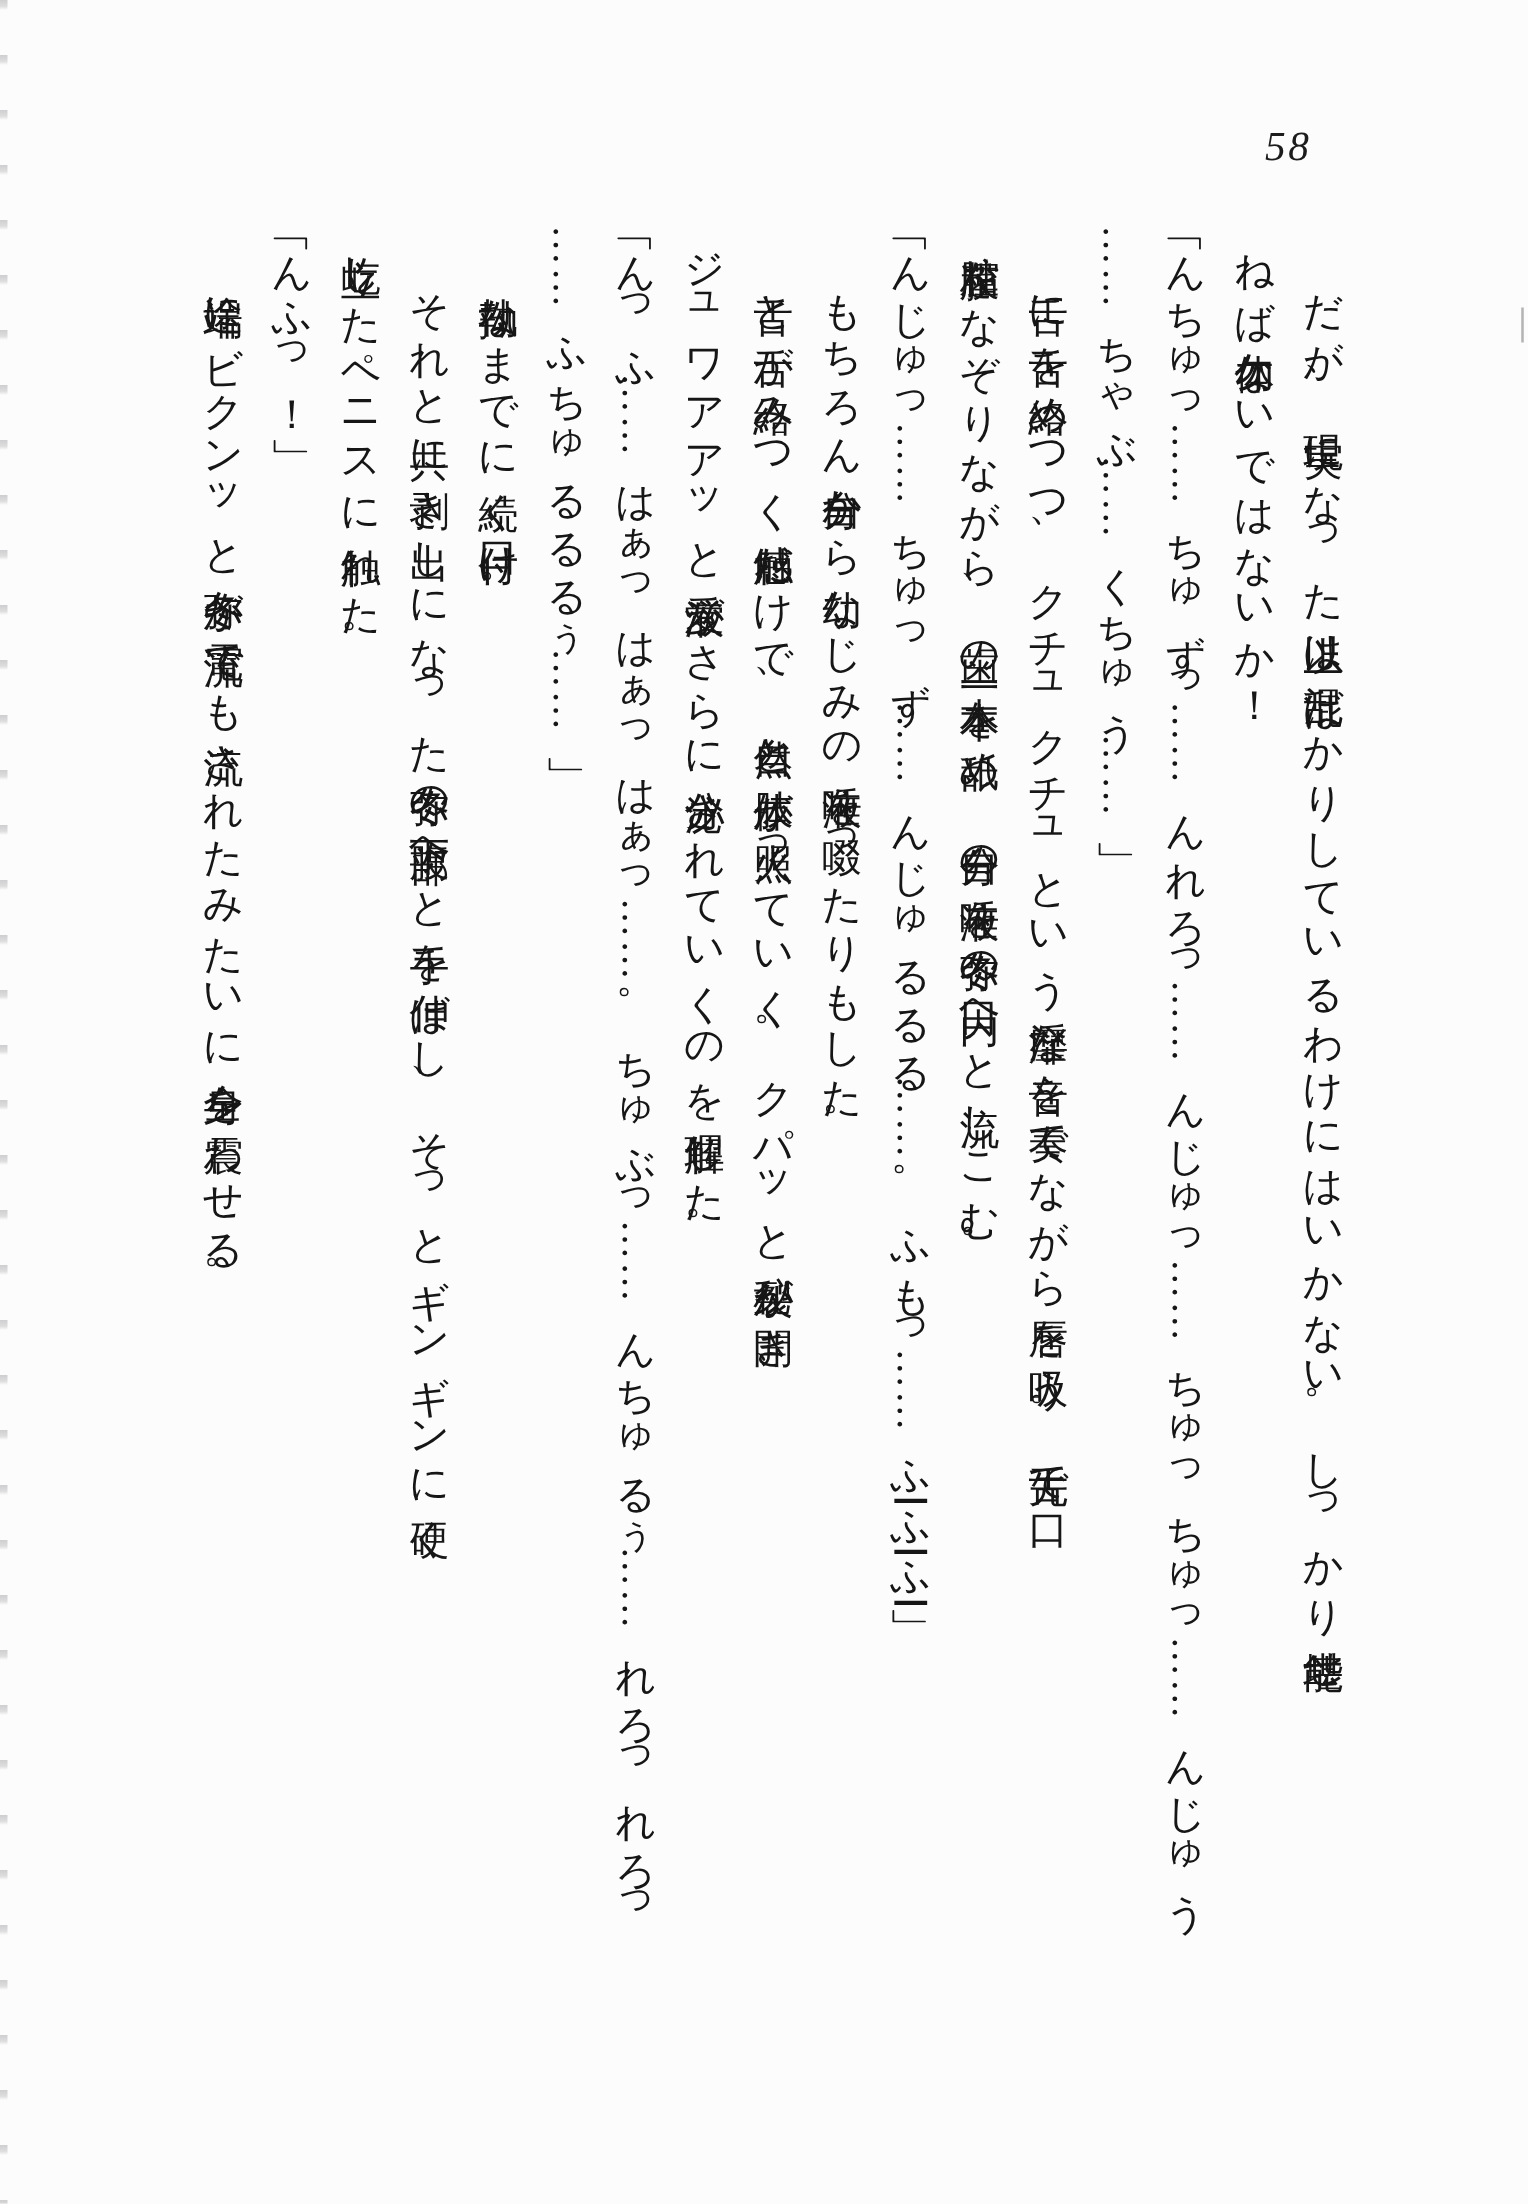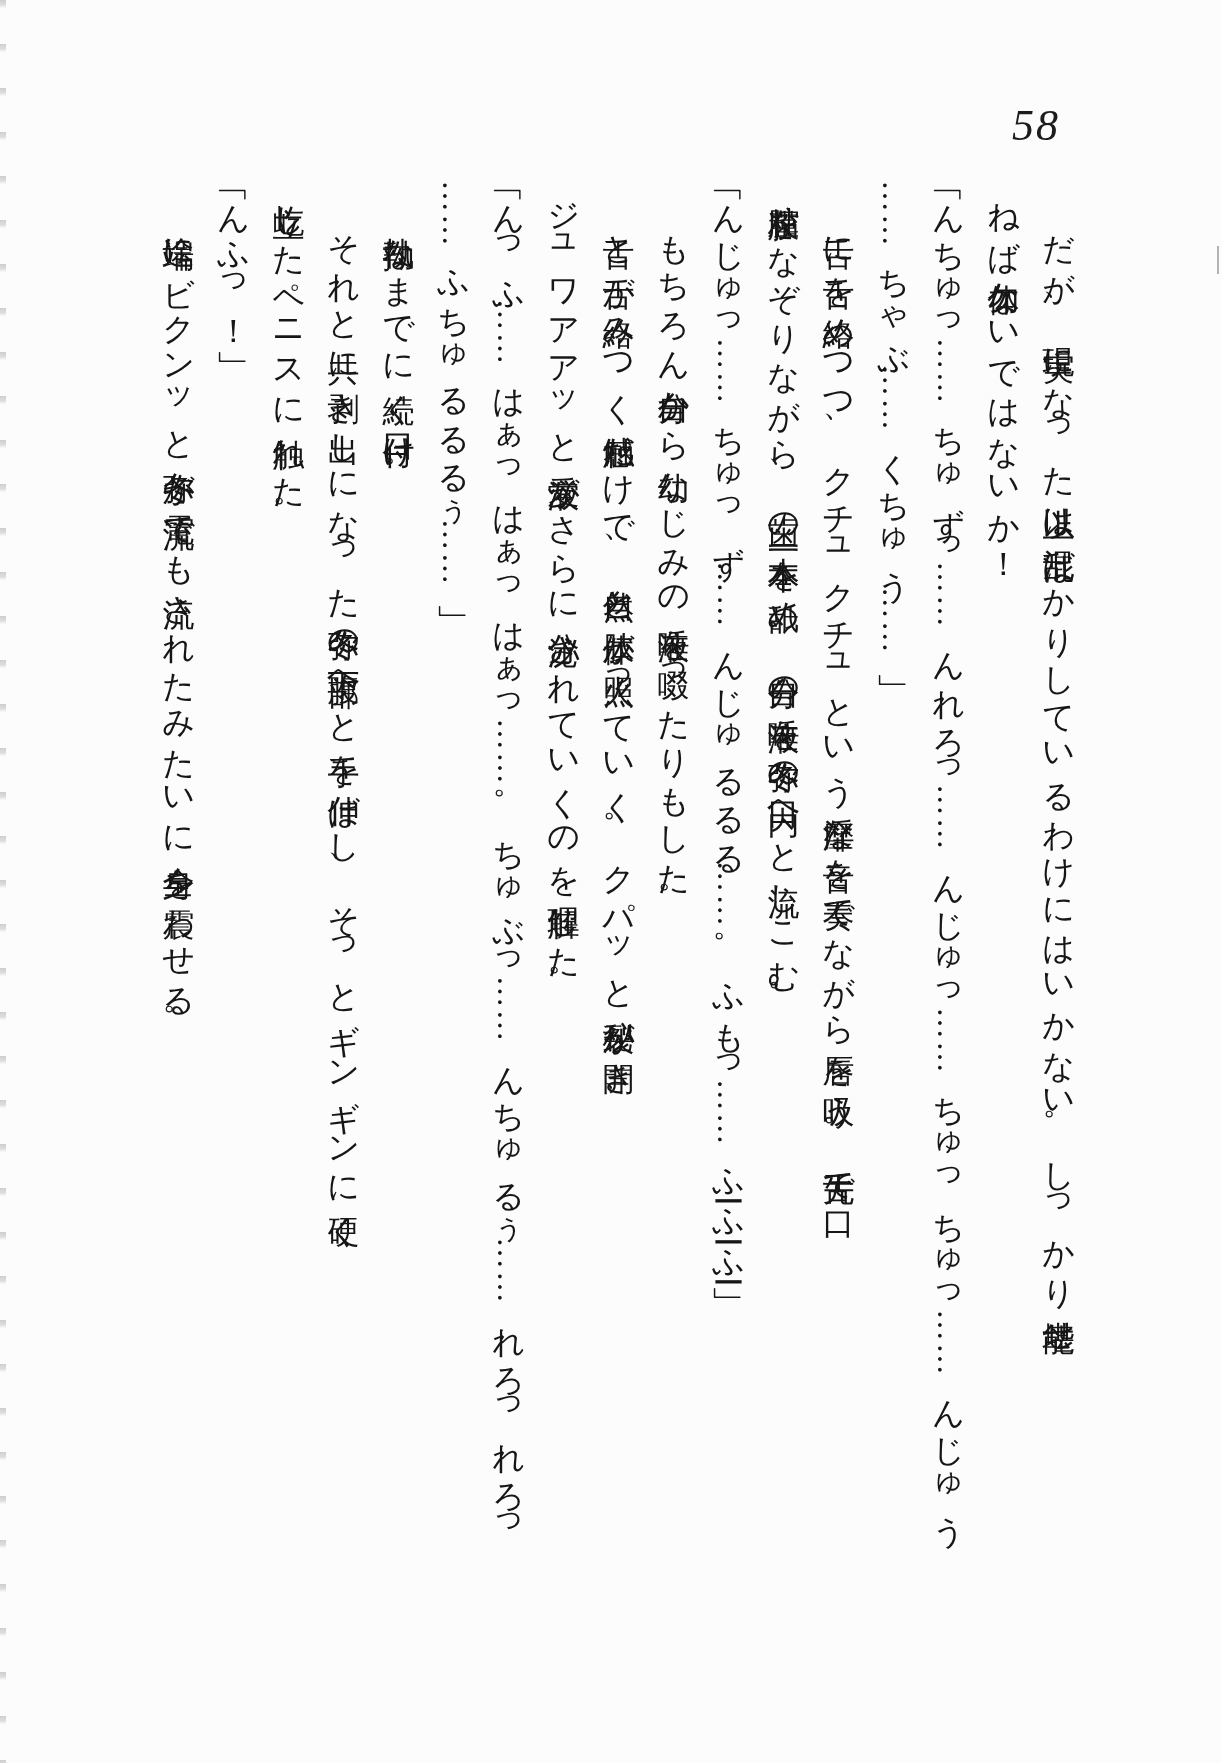--- a/index.html
+++ b/index.html
@@ -16,21 +16,21 @@
   }
   .page {
     position: absolute;
     inset: 0;
     background: #fcfcfc;
   }
   .page-number {
     position: absolute;
     left: 1012px;
     top: 100px;
-    font-size: 44px;
+    font-size: 33px;
     font-style: italic;
     letter-spacing: 2px;
     color: #1c1c1c;
   }
   .text-block {
     position: absolute;
     top: 180px;
     right: 136px;
     height: 1350px;
     writing-mode: vertical-rl;

